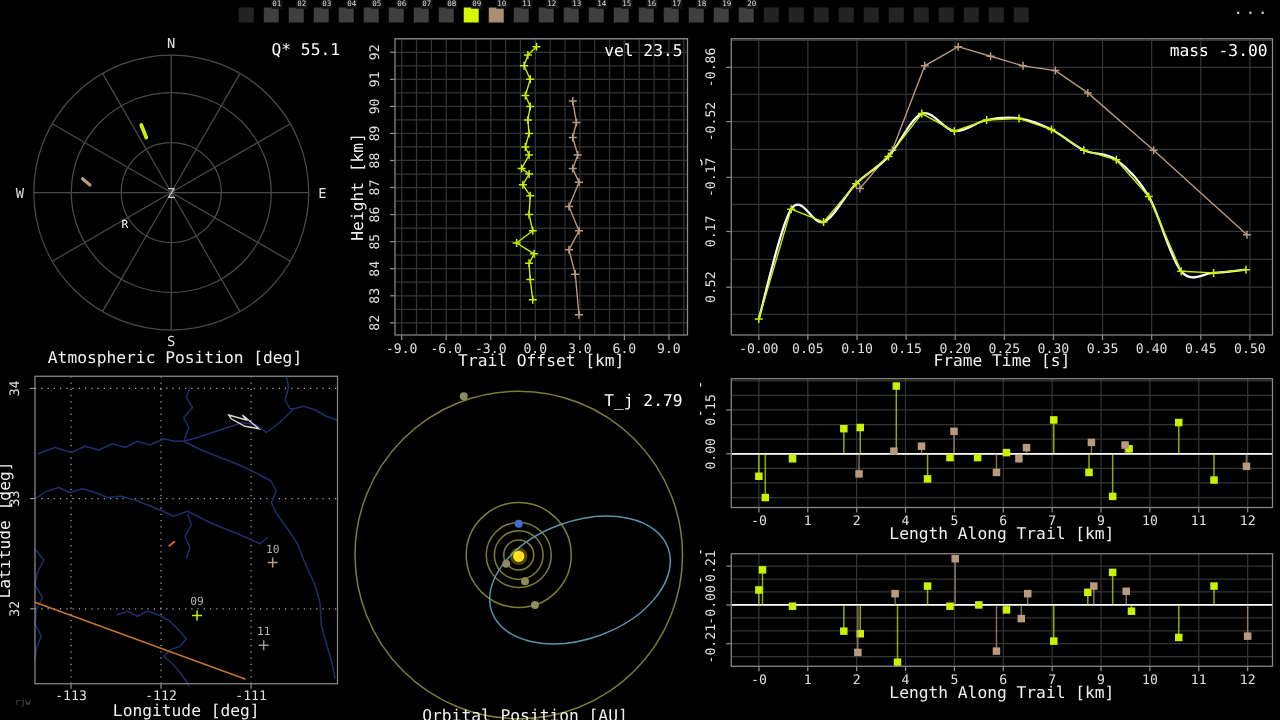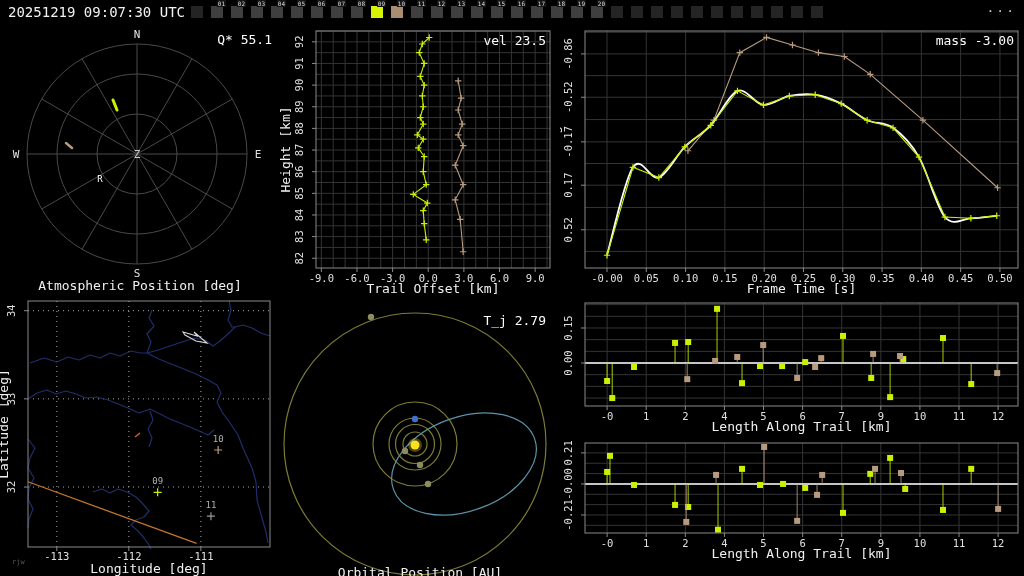--- a/index.html
+++ b/index.html
@@ -22,21 +22,20 @@
   #panel-horz_residuals{left:560px;top:296px;width:464px;height:140px;}
   #panel-vert_residuals{left:560px;top:436px;width:464px;height:140px;}
   section.panel svg{position:absolute;left:0;top:0;}
   #watermark{position:absolute;left:12px;top:558px;font-size:7px;color:#555;}
 </style>
 </head>
 <body>
 
 <div id="screen">
   <header>
-    <div id="timestamp">20251219 09:07:30 UTC</div>
     <div id="frame-strip">
         <div class="frame-cell" style="left: 0px;">
           <div class="frame-box blank"></div>
         </div>
         <div class="frame-cell" style="left: 20px;">
           <div class="frame-box"></div>
           <div class="frame-num">01</div>
         </div>
         <div class="frame-cell" style="left: 40px;">
           <div class="frame-box"></div>

